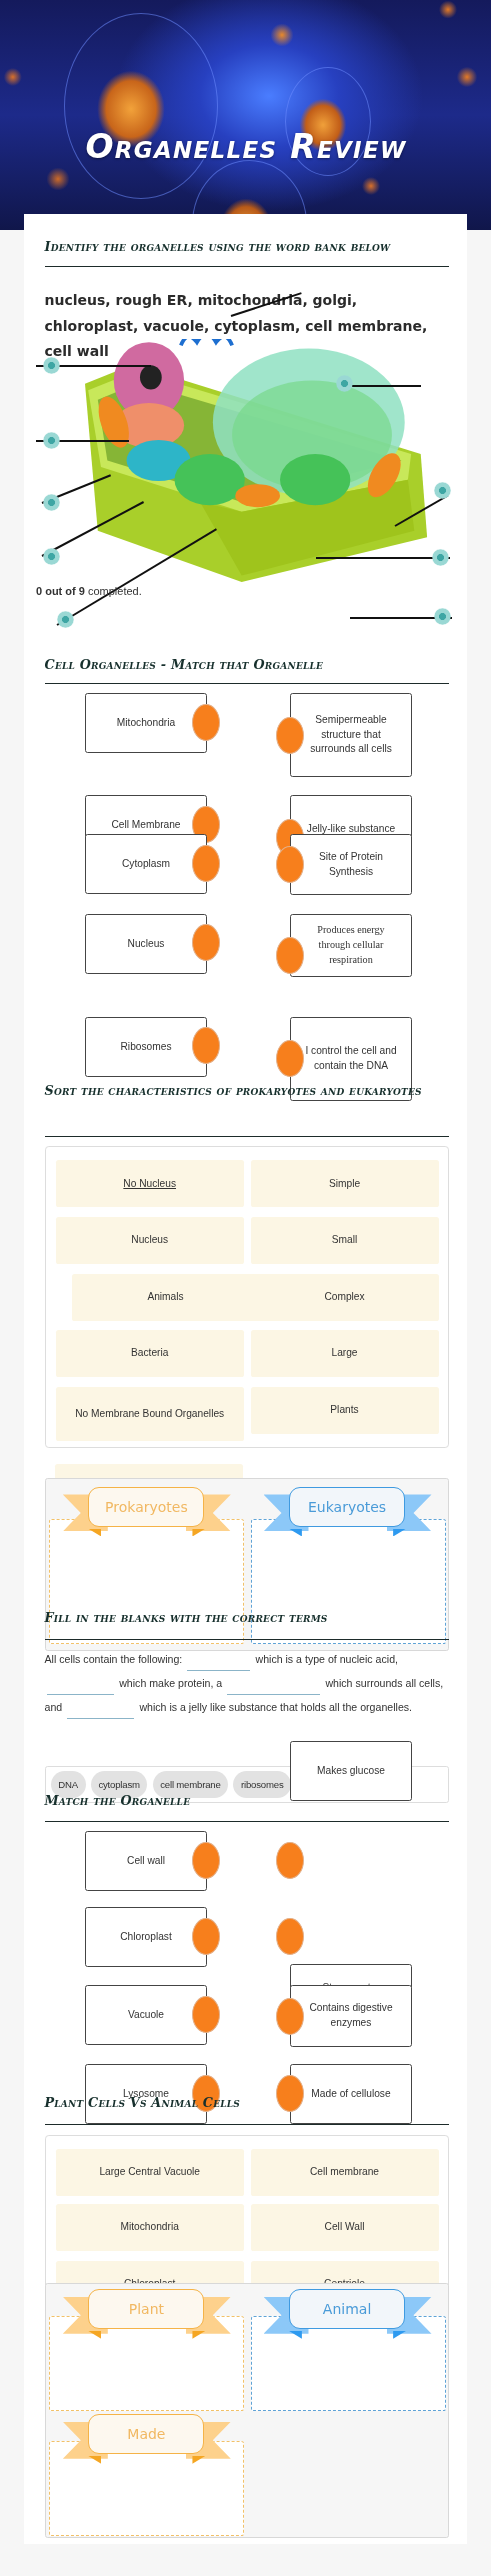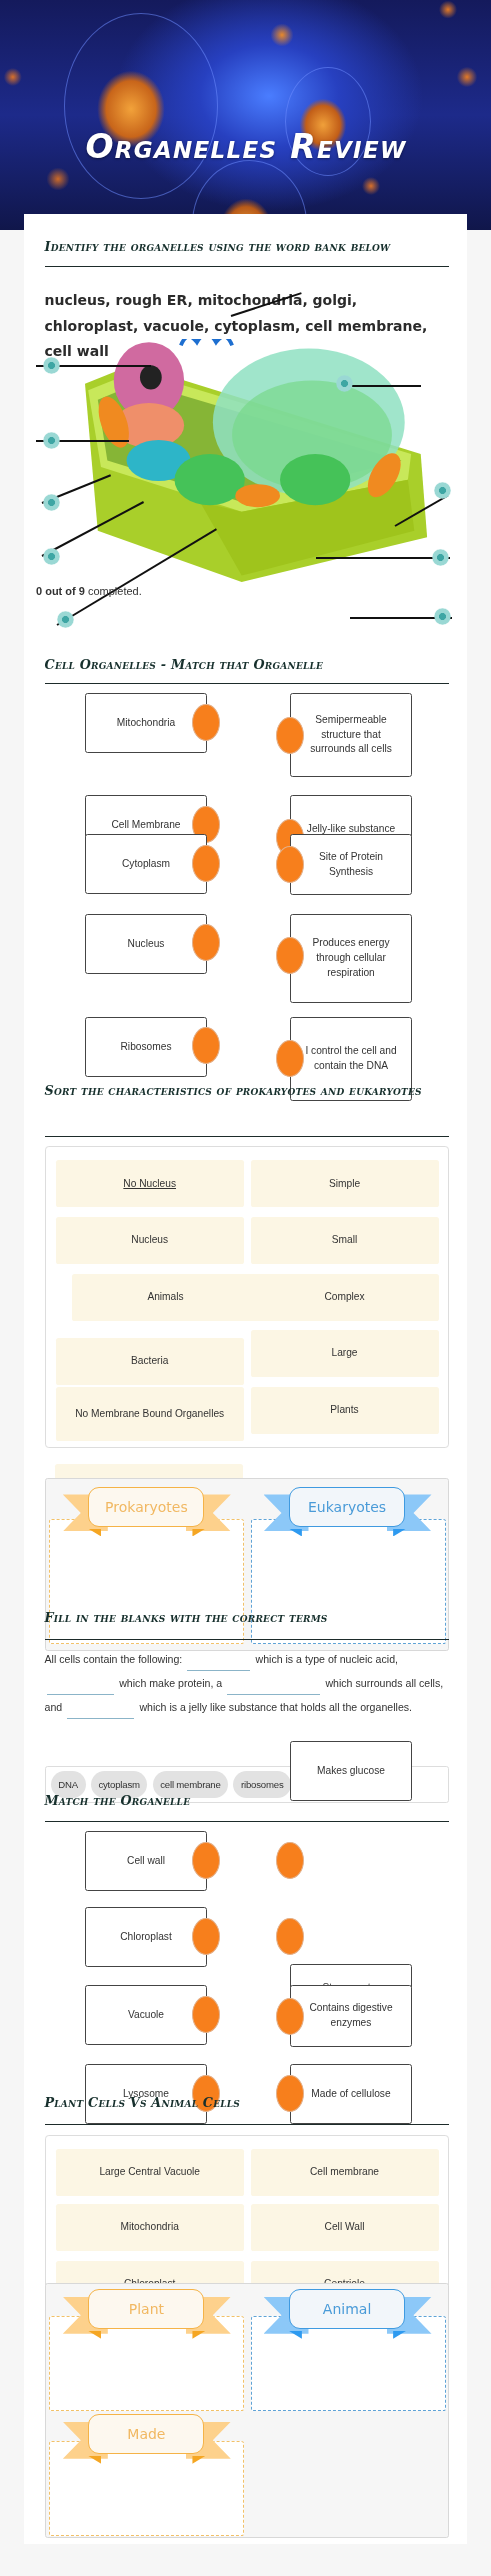--- a/index.html
+++ b/index.html
@@ -216,39 +216,39 @@
   <div class="mbox right" style="top:581px;height:84px;">Jelly-like substance that fills the cell</div>
   <div class="knob" style="left:252px;top:605px;"></div>
 
   <div class="mbox left" style="top:620px;height:60px;">Cytoplasm</div>
   <div class="knob" style="left:168px;top:631px;"></div>
   <div class="mbox right" style="top:620px;height:61px;">Site of Protein Synthesis</div>
   <div class="knob" style="left:252px;top:632px;"></div>
 
   <div class="mbox left" style="top:700px;height:60px;">Nucleus</div>
   <div class="knob" style="left:168px;top:710px;"></div>
-  <div class="mbox right" style="top:700px;height:89px;">Produces energy through cellular respiration</div>
+  <div class="mbox right" style="top:700px;height:63px;font-family:Liberation Serif, serif;">Produces energy through cellular respiration</div>
   <div class="knob" style="left:252px;top:723px;"></div>
 
   <div class="mbox left" style="top:803px;height:60px;">Ribosomes</div>
   <div class="knob" style="left:168px;top:813px;"></div>
   <div class="mbox right" style="top:803px;height:84px;">I control the cell and contain the DNA</div>
   <div class="knob" style="left:252px;top:826px;"></div>
 
   <div class="heading" style="top:868px;">Sort the characteristics of prokaryotes and eukaryotes</div>
   <div class="rule" style="top:922px;"></div>
 
   <div class="sortbox" style="top:932px;height:302px;">
     <div class="chip" style="left:10.2px;top:13.4px;height:47px;text-decoration:underline;">No Nucleus</div>
     <div class="chip" style="left:205px;top:13.4px;height:47px;">Simple</div>
     <div class="chip" style="left:10.2px;top:70px;height:47px;">Nucleus</div>
     <div class="chip" style="left:205px;top:70px;height:47px;">Small</div>
     <div class="chip" style="left:26px;top:127px;height:47px;">Animals</div>
     <div class="chip" style="left:205px;top:127px;height:47px;">Complex</div>
-    <div class="chip" style="left:10.2px;top:191px;height:47px;">Bacteria</div>
+    <div class="chip" style="left:10.2px;top:183px;height:47px;">Bacteria</div>
     <div class="chip" style="left:205px;top:183px;height:47px;">Large</div>
     <div class="chip" style="left:10.2px;top:240px;height:54px;">No Membrane Bound Organelles</div>
     <div class="chip" style="left:205px;top:240px;height:47px;">Plants</div>
   </div>
 
   <div class="chip" style="left:31px;top:1250px;height:47px;">Membrane Bound Organelles</div>
 
   <div class="binpanel" style="top:1264px;height:173px;">
     <div class="bin orange" style="left:3.8px;top:40px;height:125px;"></div>
     <div class="bin blue" style="left:205px;top:40px;height:125px;"></div>

